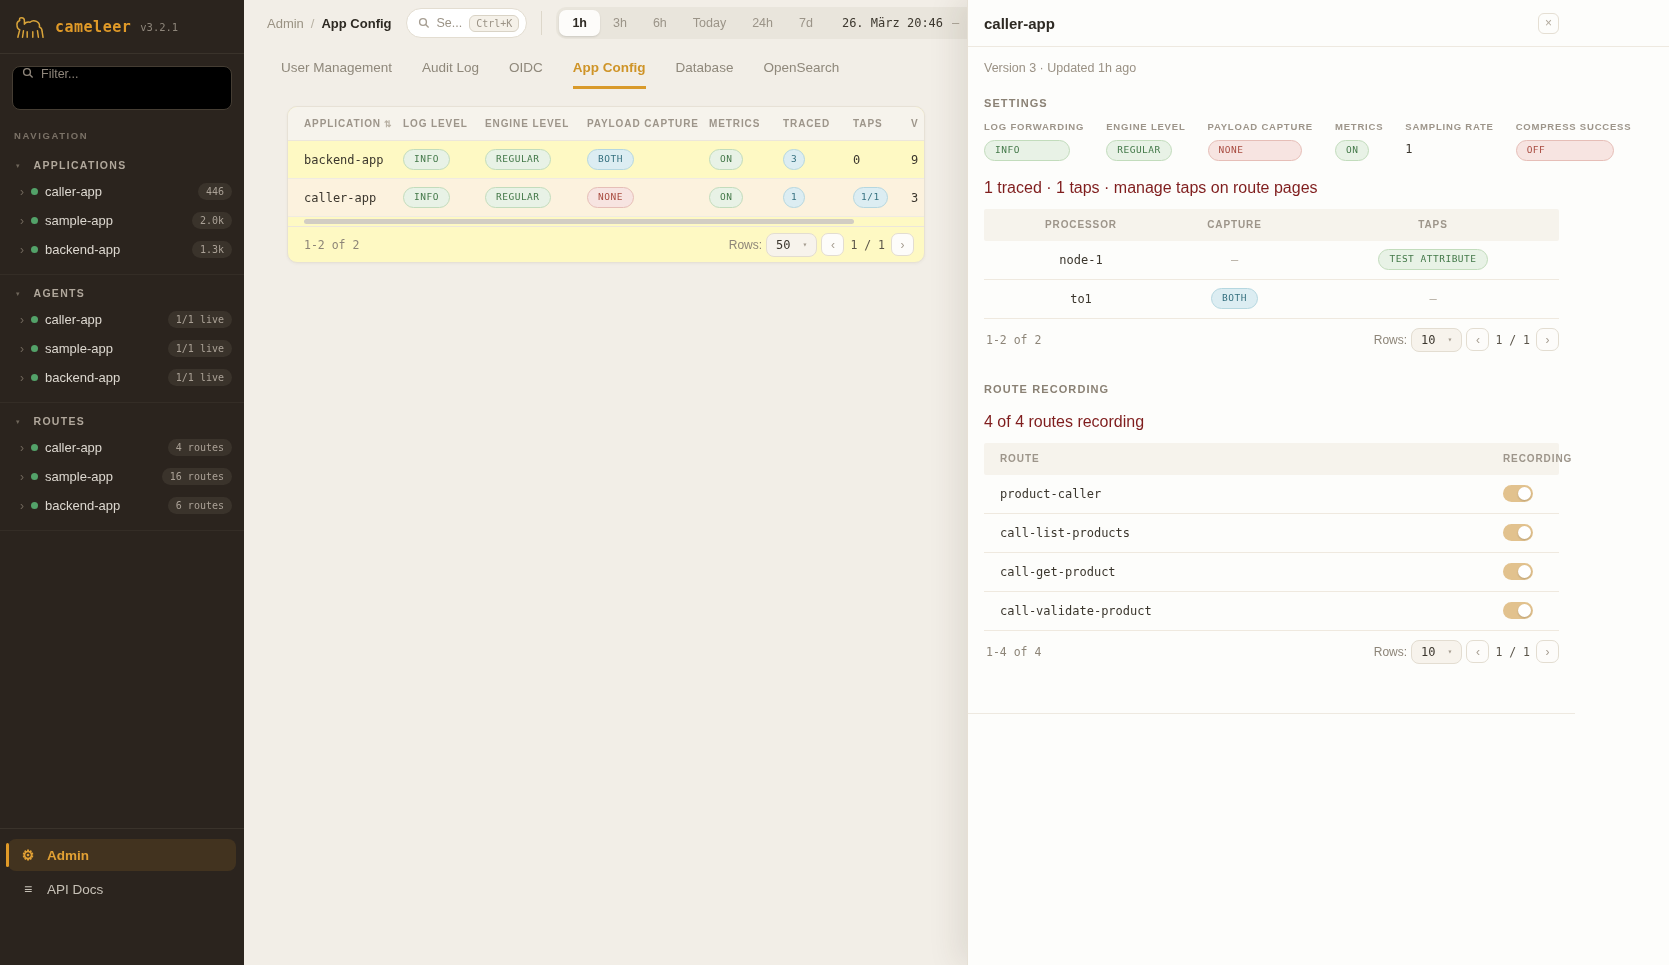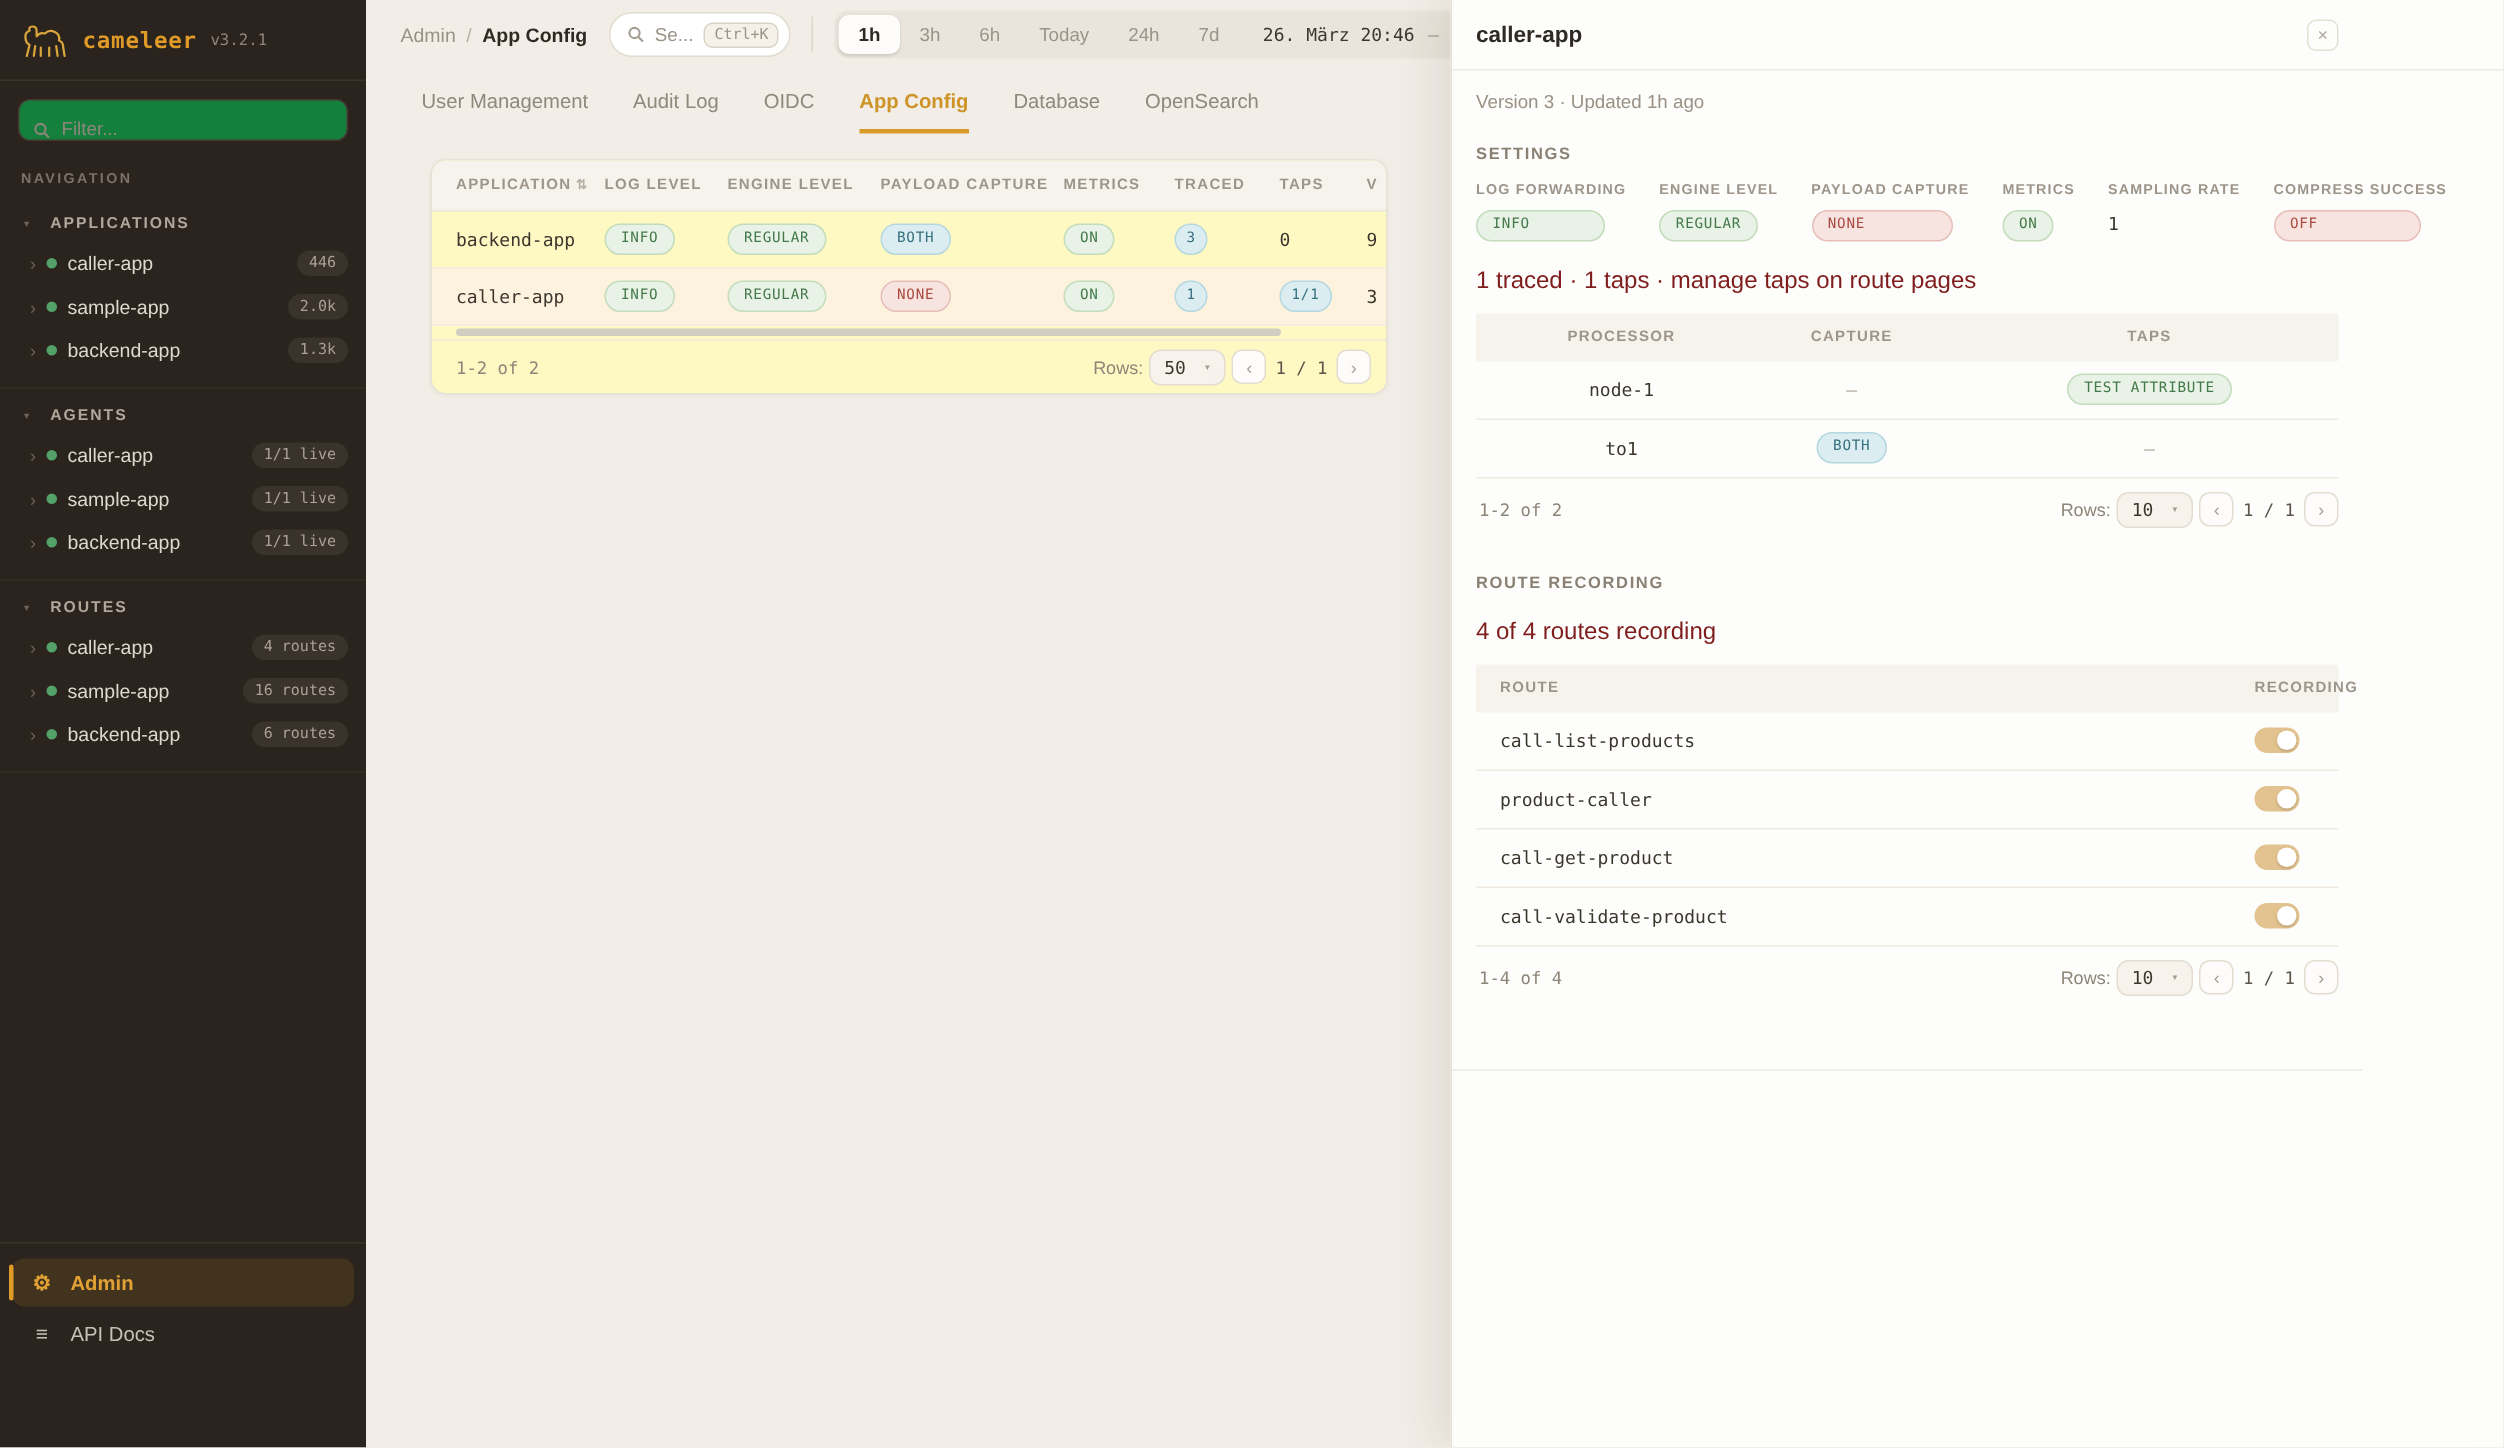--- a/index.html
+++ b/index.html
@@ -6,21 +6,21 @@
   html,body { width:1669px; height:965px; overflow:hidden; }
   body { font-family:"Liberation Sans", sans-serif; background:#f2eee7; color:#33302a; }
 
   .app { position:relative; width:1669px; height:965px; overflow:hidden; }
 
   
   .sidebar { position:absolute; left:0; top:0; width:244px; height:965px; background:#2b241e; display:flex; flex-direction:column; }
   .logo-row { display:flex; align-items:center; gap:9px; padding:12px 14px; height:54px; border-bottom:1px solid #3a332b; }
   .logo-name { font-family:"DejaVu Sans Mono", monospace; font-weight:bold; font-size:15px; color:#e09a28; letter-spacing:.5px; }
   .logo-ver { font-family:"DejaVu Sans Mono", monospace; font-size:10.5px; color:#8d857a; }
-  .filter-box { margin:12px 12px 4px; height:28px; display:flex; align-items:flex-end; gap:7px; padding:0 9px; background:#15803d; border:1px solid #453d33; border-radius:8px; }
+  .filter-box { margin:12px 12px 4px; height:44px; display:flex; align-items:flex-start; gap:7px; padding:0 9px; background:#000000; border:1px solid #453d33; border-radius:8px; }
   .filter-box input { flex:1; background:transparent; border:none; outline:none; font-size:12.5px; color:#cfc9c0; }
   .filter-box input::placeholder { color:#8f867b; }
   .nav-label { padding:16px 14px 6px; font-size:9.5px; font-weight:bold; letter-spacing:1.6px; color:#7b7267; }
   .nav-group { padding:6px 0 10px; border-bottom:1px solid #342d26; }
   .nav-group:last-of-type { border-bottom:none; }
   .group-head { display:flex; align-items:center; gap:6px; padding:6px 14px 6px 16px; }
   .group-marker { font-size:7px; color:#6f665b; line-height:1; }
   .group-label { font-size:10.5px; font-weight:bold; letter-spacing:1.3px; color:#b0a79b; margin-left:8px; }
   .nav-item { display:flex; align-items:center; gap:7px; padding:6px 12px 6px 20px; cursor:pointer; }
   .item-chevron { color:#6f665b; font-size:12px; line-height:1; }
@@ -396,27 +396,27 @@
 
       <div class="sec-heading">ROUTE RECORDING</div>
       <div class="sec-sub">4 of 4 routes recording</div>
 
       <div class="ptable">
         <div class="phead routes-grid">
           <div class="pth pad-l">ROUTE</div>
           <div class="pth">RECORDING</div>
         </div>
         <div class="prow routes-grid">
-          <div class="pcell pad-l">call-list-products</div>
+          <div class="pcell pad-l">product-caller</div>
           <div>
               <div class="toggle"></div>
             </div>
         </div>
         <div class="prow routes-grid">
-          <div class="pcell pad-l">product-caller</div>
+          <div class="pcell pad-l">call-list-products</div>
           <div>
               <div class="toggle"></div>
             </div>
         </div>
         <div class="prow routes-grid">
           <div class="pcell pad-l">call-get-product</div>
           <div>
               <div class="toggle"></div>
             </div>
         </div>

